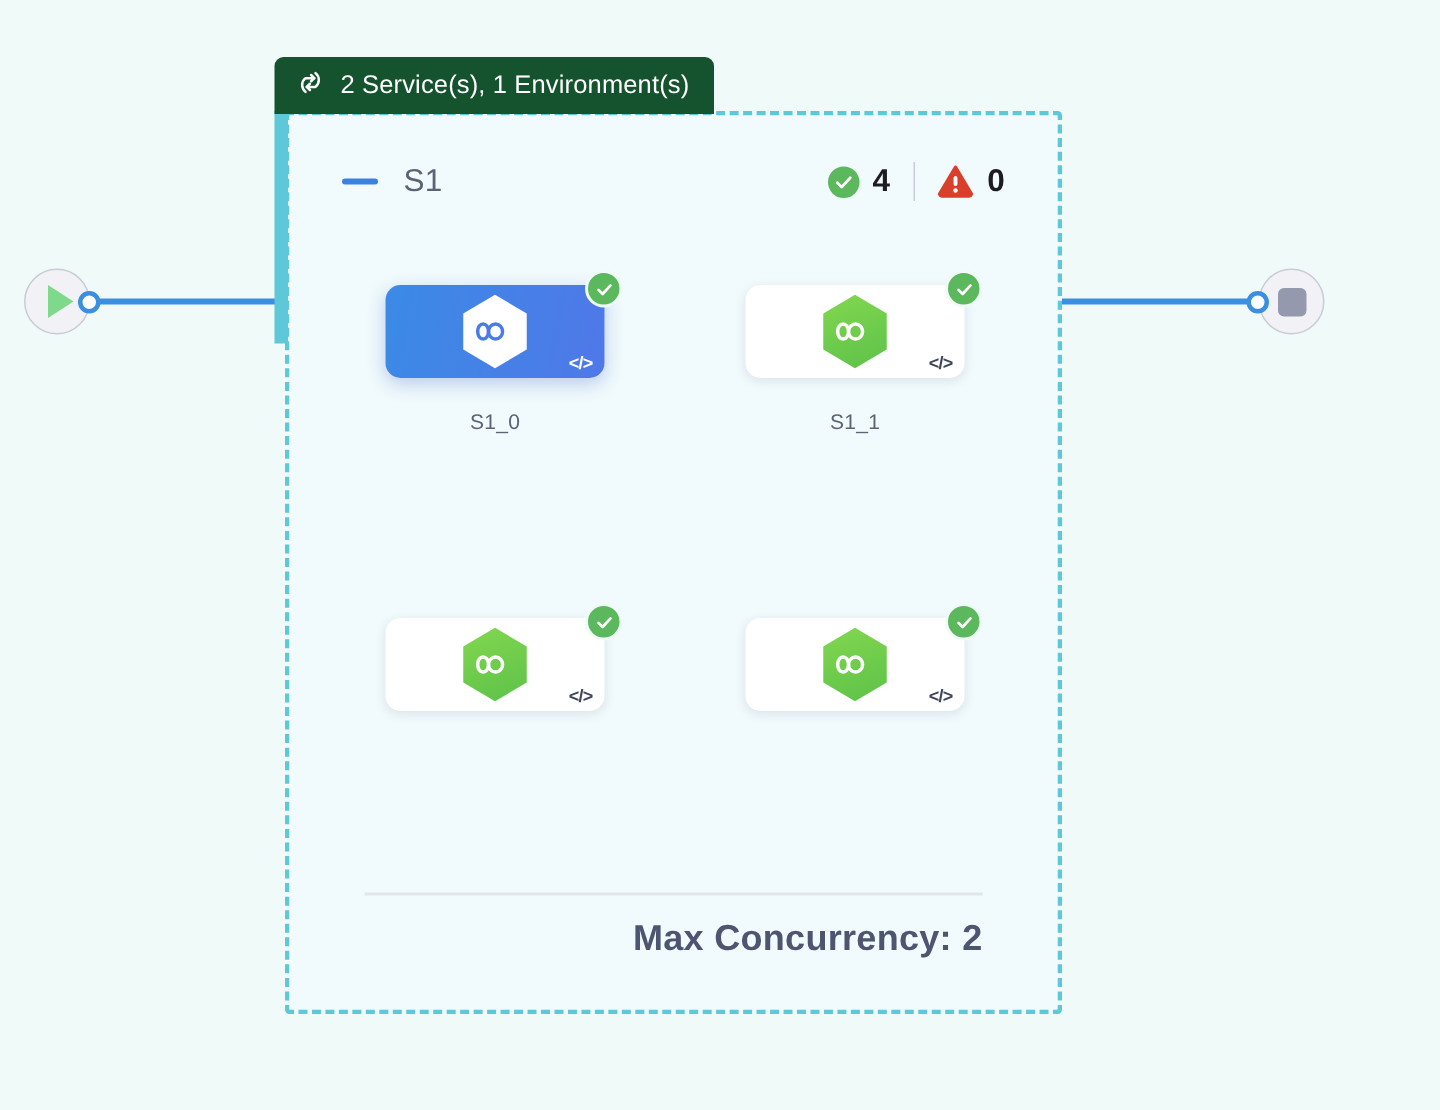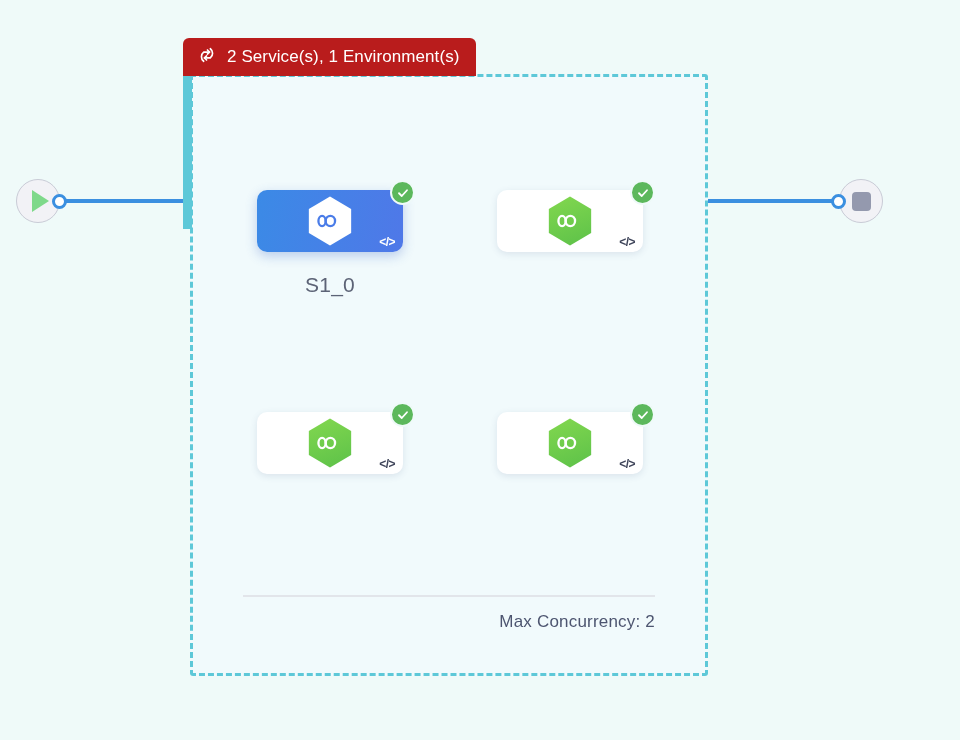--- a/index.html
+++ b/index.html
@@ -96,21 +96,21 @@
     z-index: 2;
   }
 
   
   #group-header {
     position: absolute;
     left: 183px;
     top: 38px;
     height: 38px;
     padding: 0 16px 0 14px;
-    background: #b91c1c;
+    background: #14532d;
     border-radius: 6px 6px 0 0;
     display: flex;
     align-items: center;
     gap: 10px;
     color: #ffffff;
     font-size: 17px;
     z-index: 3;
     box-sizing: border-box;
   }
   #group-header .hdr-text { white-space: nowrap; letter-spacing: .1px; }
@@ -239,42 +239,42 @@
     font-weight: 700;
     letter-spacing: -.5px;
     font-family: "Liberation Sans", sans-serif;
   }
   .node-card.idle .card-code { color: #3e4459; }
   .node-card.selected .card-code { color: #ffffff; }
 
   .node-label {
     margin-top: 21px;
     text-align: center;
-    font-size: 21px;
+    font-size: 14px;
     color: #5c6376;
     letter-spacing: .2px;
   }
 
   
   #footer-divider {
     position: absolute;
     left: 243px;
     top: 595px;
     width: 412px;
     height: 1.5px;
     background: #e2e5ea;
   }
   #footer-text {
     position: absolute;
     left: 243px;
     top: 612px;
     width: 412px;
     text-align: right;
-    font-size: 17px;
-    font-weight: 400;
+    font-size: 24px;
+    font-weight: 700;
     color: #4d5570;
     letter-spacing: .2px;
   }
 </style>
 </head>
 <body>
 
 <div class="canvas">
 
   <div class="conn-line" id="line-left"></div>
@@ -298,20 +298,41 @@
       <svg width="20" height="20" viewBox="0 0 24 24" fill="none" stroke="#ffffff" stroke-width="2" stroke-linecap="round" stroke-linejoin="round">
         <path d="M16 4.5a7 7 0 0 1 0 11H9"></path>
         <polyline points="11.5,18 9,15.5 11.5,13"></polyline>
         <path d="M8 19.5a7 7 0 0 1 0-11h7"></path>
         <polyline points="12.5,6 15,8.5 12.5,11"></polyline>
       </svg>
     </span>
     <span class="hdr-text">2 Service(s), 1 Environment(s)</span>
   </div>
 
+  <div id="stage-row">
+    <div id="collapse-icon"></div>
+    <div id="stage-label">S1</div>
+    <div class="counters">
+      <span class="badge-ok">
+        <svg width="13" height="13" viewBox="0 0 24 24" fill="none" stroke="#ffffff" stroke-width="3.4" stroke-linecap="round" stroke-linejoin="round">
+          <polyline points="4,12.5 9.5,18 20,6.5"></polyline>
+        </svg>
+      </span>
+      <span class="count-num">4</span>
+      <span class="divider-v"></span>
+      <span class="badge-warn">
+        <svg width="24" height="22" viewBox="0 0 24 22">
+          <path d="M12 1.6 L22.6 19.4 A1.9 1.9 0 0 1 21 20.6 L3 20.6 A1.9 1.9 0 0 1 1.4 19.4 Z" fill="#d93f2b" stroke="#d93f2b" stroke-width="2.4" stroke-linejoin="round"></path>
+          <rect x="10.7" y="7.4" width="2.6" height="6.6" rx="1.3" fill="#ffffff"></rect>
+          <circle cx="12" cy="17" r="1.5" fill="#ffffff"></circle>
+        </svg>
+      </span>
+      <span class="count-num">0</span>
+    </div>
+  </div>
 
   <div class="node" id="node-0">
     <div class="node-card selected">
       <div class="hex white">
         <div class="hex-shape"></div>
         <svg width="26" height="18" viewBox="0 0 36 24" fill="none" stroke="#4a7ce8" stroke-width="3.2" stroke-linecap="round">
           <path d="M12 12c0-4 3-7 6.5-7S25 8 25 12s-3 7-6.5 7S12 16 12 12z"></path>
           <path d="M12 12c0 4-2.3 7-5 7s-5-3-5-7 2.3-7 5-7 5 3 5 7z"></path>
         </svg>
       </div>
@@ -334,20 +355,21 @@
           <path d="M12 12c0 4-2.3 7-5 7s-5-3-5-7 2.3-7 5-7 5 3 5 7z"></path>
         </svg>
       </div>
       <span class="card-code">&lt;/&gt;</span>
       <span class="card-status">
         <svg width="12" height="12" viewBox="0 0 24 24" fill="none" stroke="#ffffff" stroke-width="3.6" stroke-linecap="round" stroke-linejoin="round">
           <polyline points="4,12.5 9.5,18 20,6.5"></polyline>
         </svg>
       </span>
     </div>
+    <div class="node-label">S1_1</div>
   </div>
 
   <div class="node" id="node-2">
     <div class="node-card idle">
       <div class="hex green">
         <div class="hex-shape"></div>
         <svg width="26" height="18" viewBox="0 0 36 24" fill="none" stroke="#ffffff" stroke-width="3.2" stroke-linecap="round">
           <path d="M12 12c0-4 3-7 6.5-7S25 8 25 12s-3 7-6.5 7S12 16 12 12z"></path>
           <path d="M12 12c0 4-2.3 7-5 7s-5-3-5-7 2.3-7 5-7 5 3 5 7z"></path>
         </svg>

